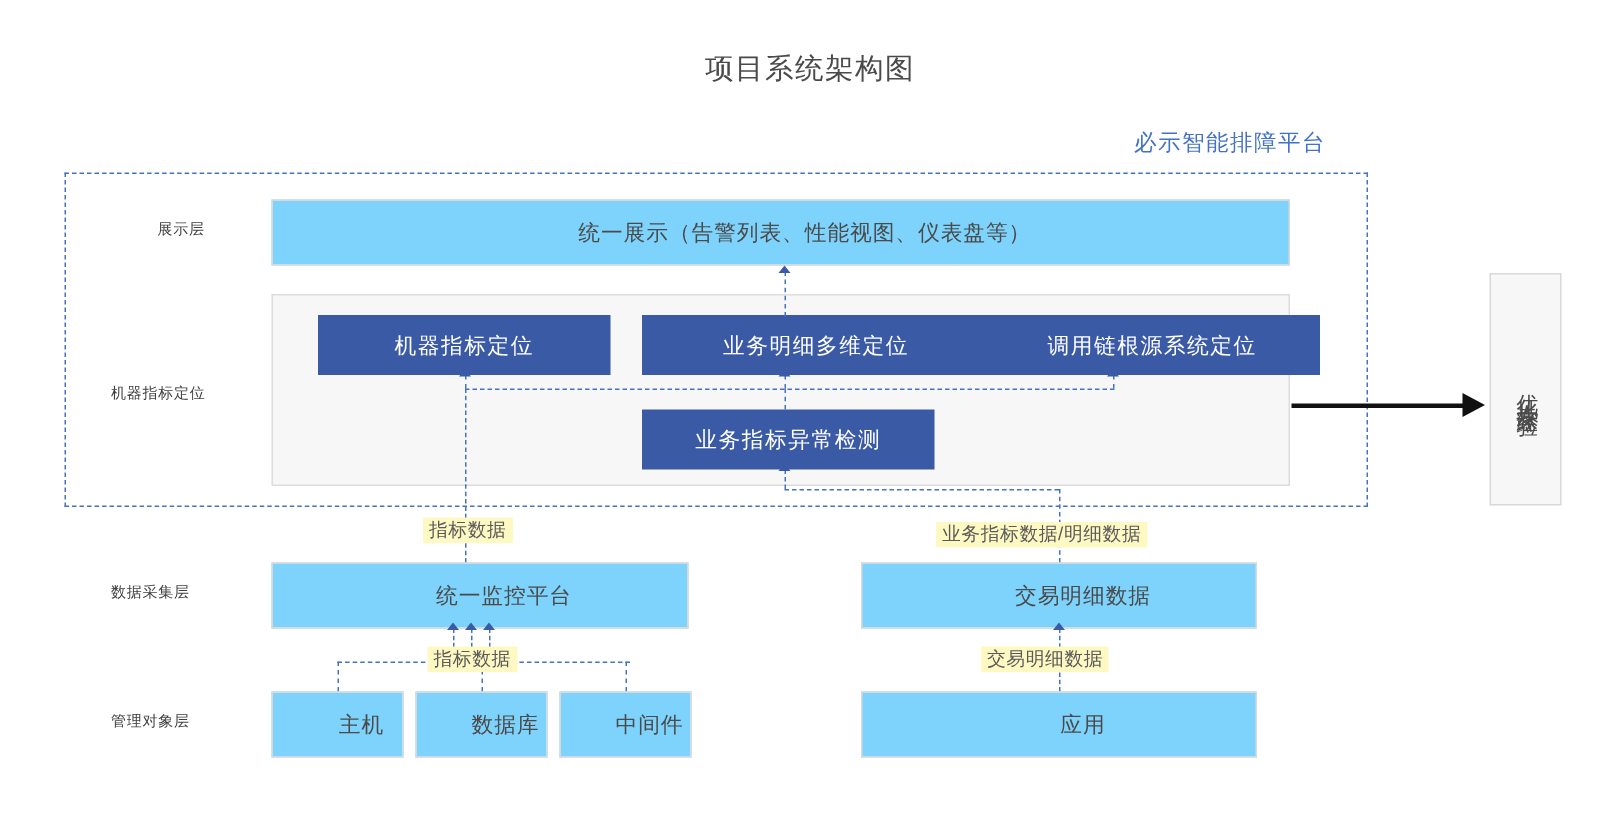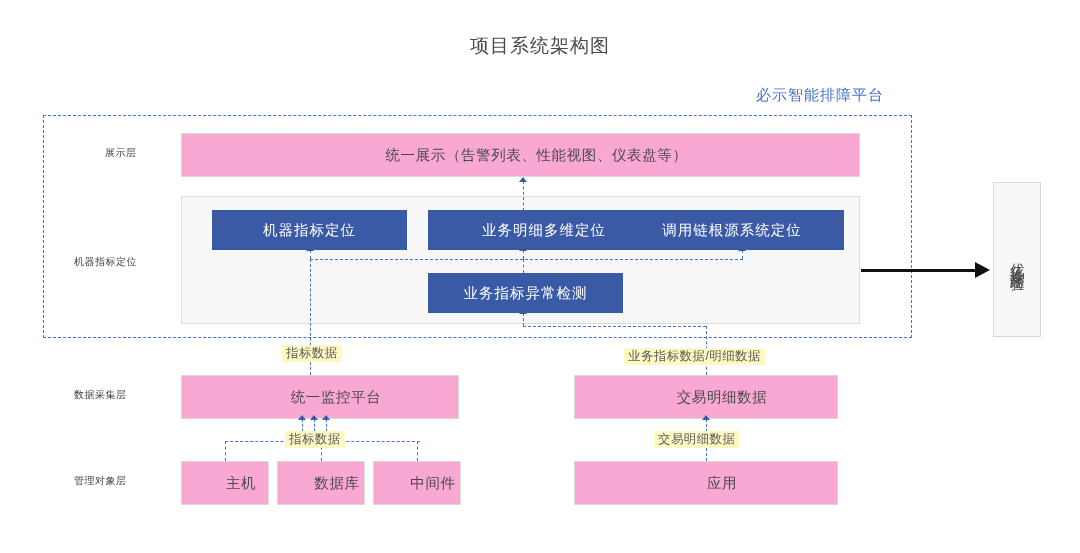--- a/index.html
+++ b/index.html
@@ -60,21 +60,21 @@
     letter-spacing: 0.5px;
   }
   .layer-label.l-display   { left: 105px; top: 146px; }
   .layer-label.l-process   { left: 74px;  top: 255px; }
   .layer-label.l-collect   { left: 74px;  top: 388px; }
   .layer-label.l-manage    { left: 74px;  top: 474px; }
 
   
   .gbox {
     position: absolute;
-    background: #f9a8d4;
+    background: #7dd3fc;
     border: 1px solid #d9d9d9;
     box-sizing: border-box;
     display: flex;
     align-items: center;
     justify-content: center;
     font-size: 14.5px;
     color: #4a4a4a;
     letter-spacing: 0.6px;
     padding-left: 32px;
   }
@@ -100,21 +100,21 @@
     box-sizing: border-box;
     display: flex;
     align-items: center;
     justify-content: center;
     color: #ffffff;
     font-size: 14.5px;
     letter-spacing: 1px;
   }
   .bbox-1 { left: 212px; top: 210px; width: 195px; height: 40px; }
   .bbox-2 { left: 428px; top: 210px; width: 232px; height: 40px; }
-  .bbox-3 { left: 620px; top: 210px; width: 224px; height: 40px; }
+  .bbox-3 { left: 656px; top: 210px; width: 224px; height: 40px; }
   .bbox-4 { left: 428px; top: 273px; width: 195px; height: 40px; }
 
   
   .box-collect-left  { left: 181px; top: 375px; width: 278px; height: 44px; }
   .box-collect-right { left: 574px; top: 375px; width: 264px; height: 44px; }
 
   
   .box-host   { left: 181px; top: 461px; width: 88px;  height: 44px; }
   .box-db     { left: 277px; top: 461px; width: 88px;  height: 44px; }
   .box-mw     { left: 373px; top: 461px; width: 88px;  height: 44px; }

